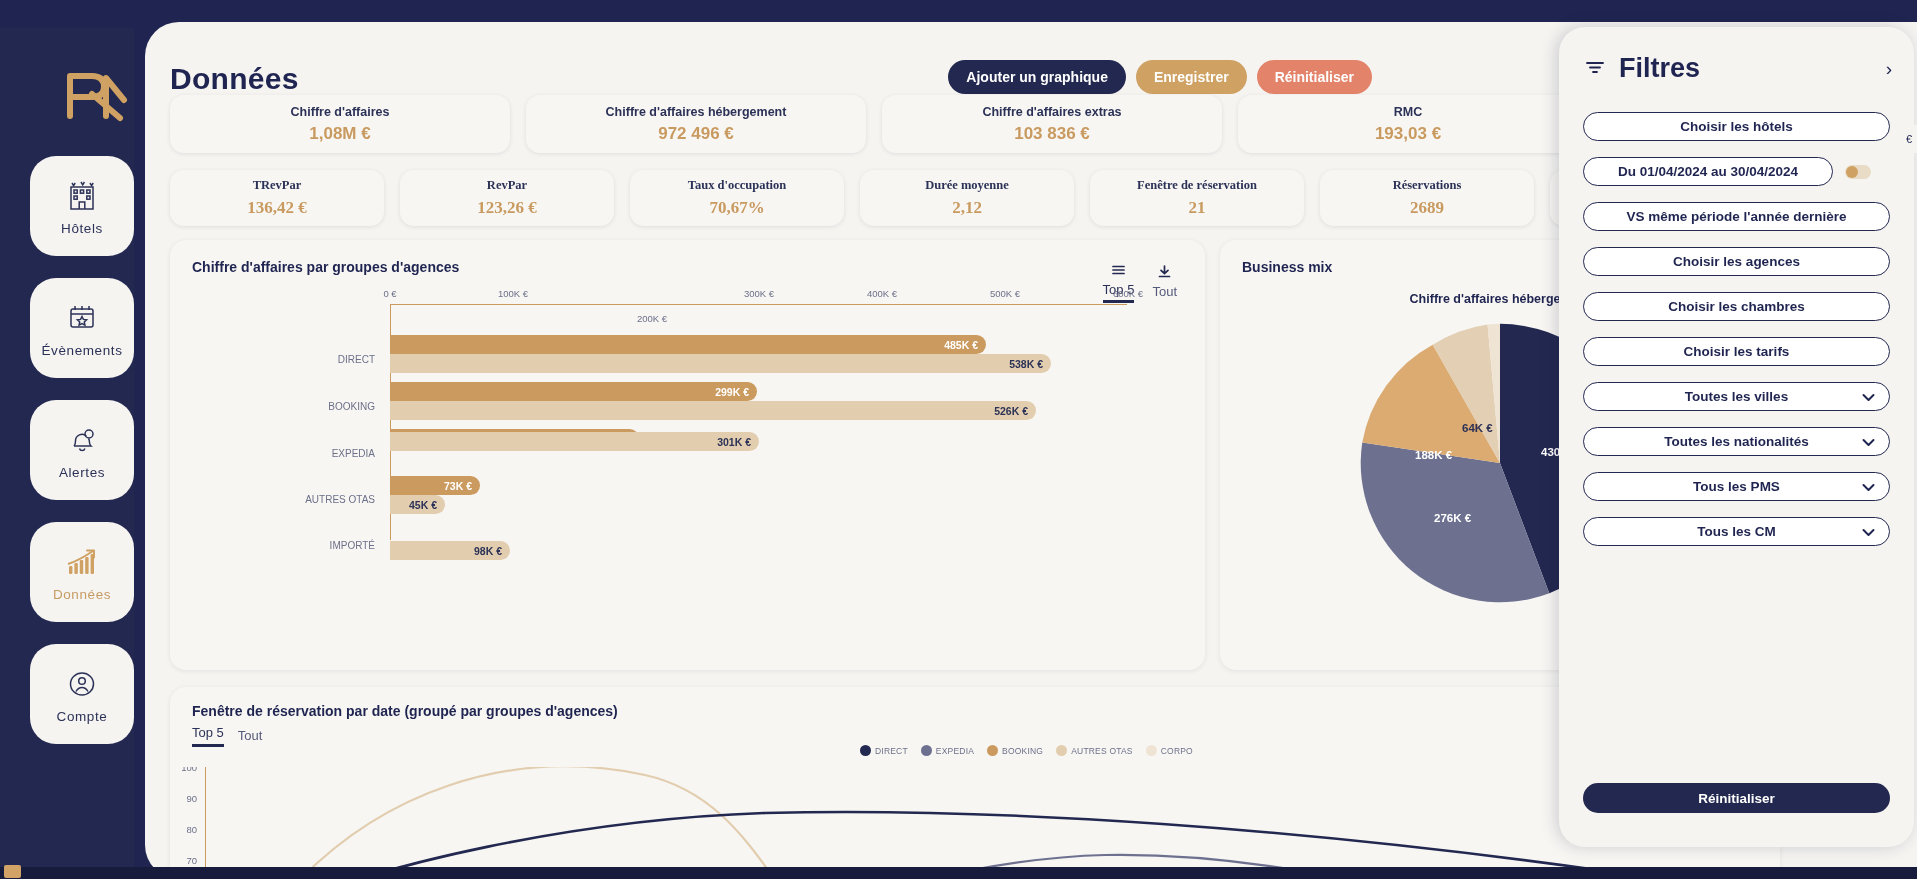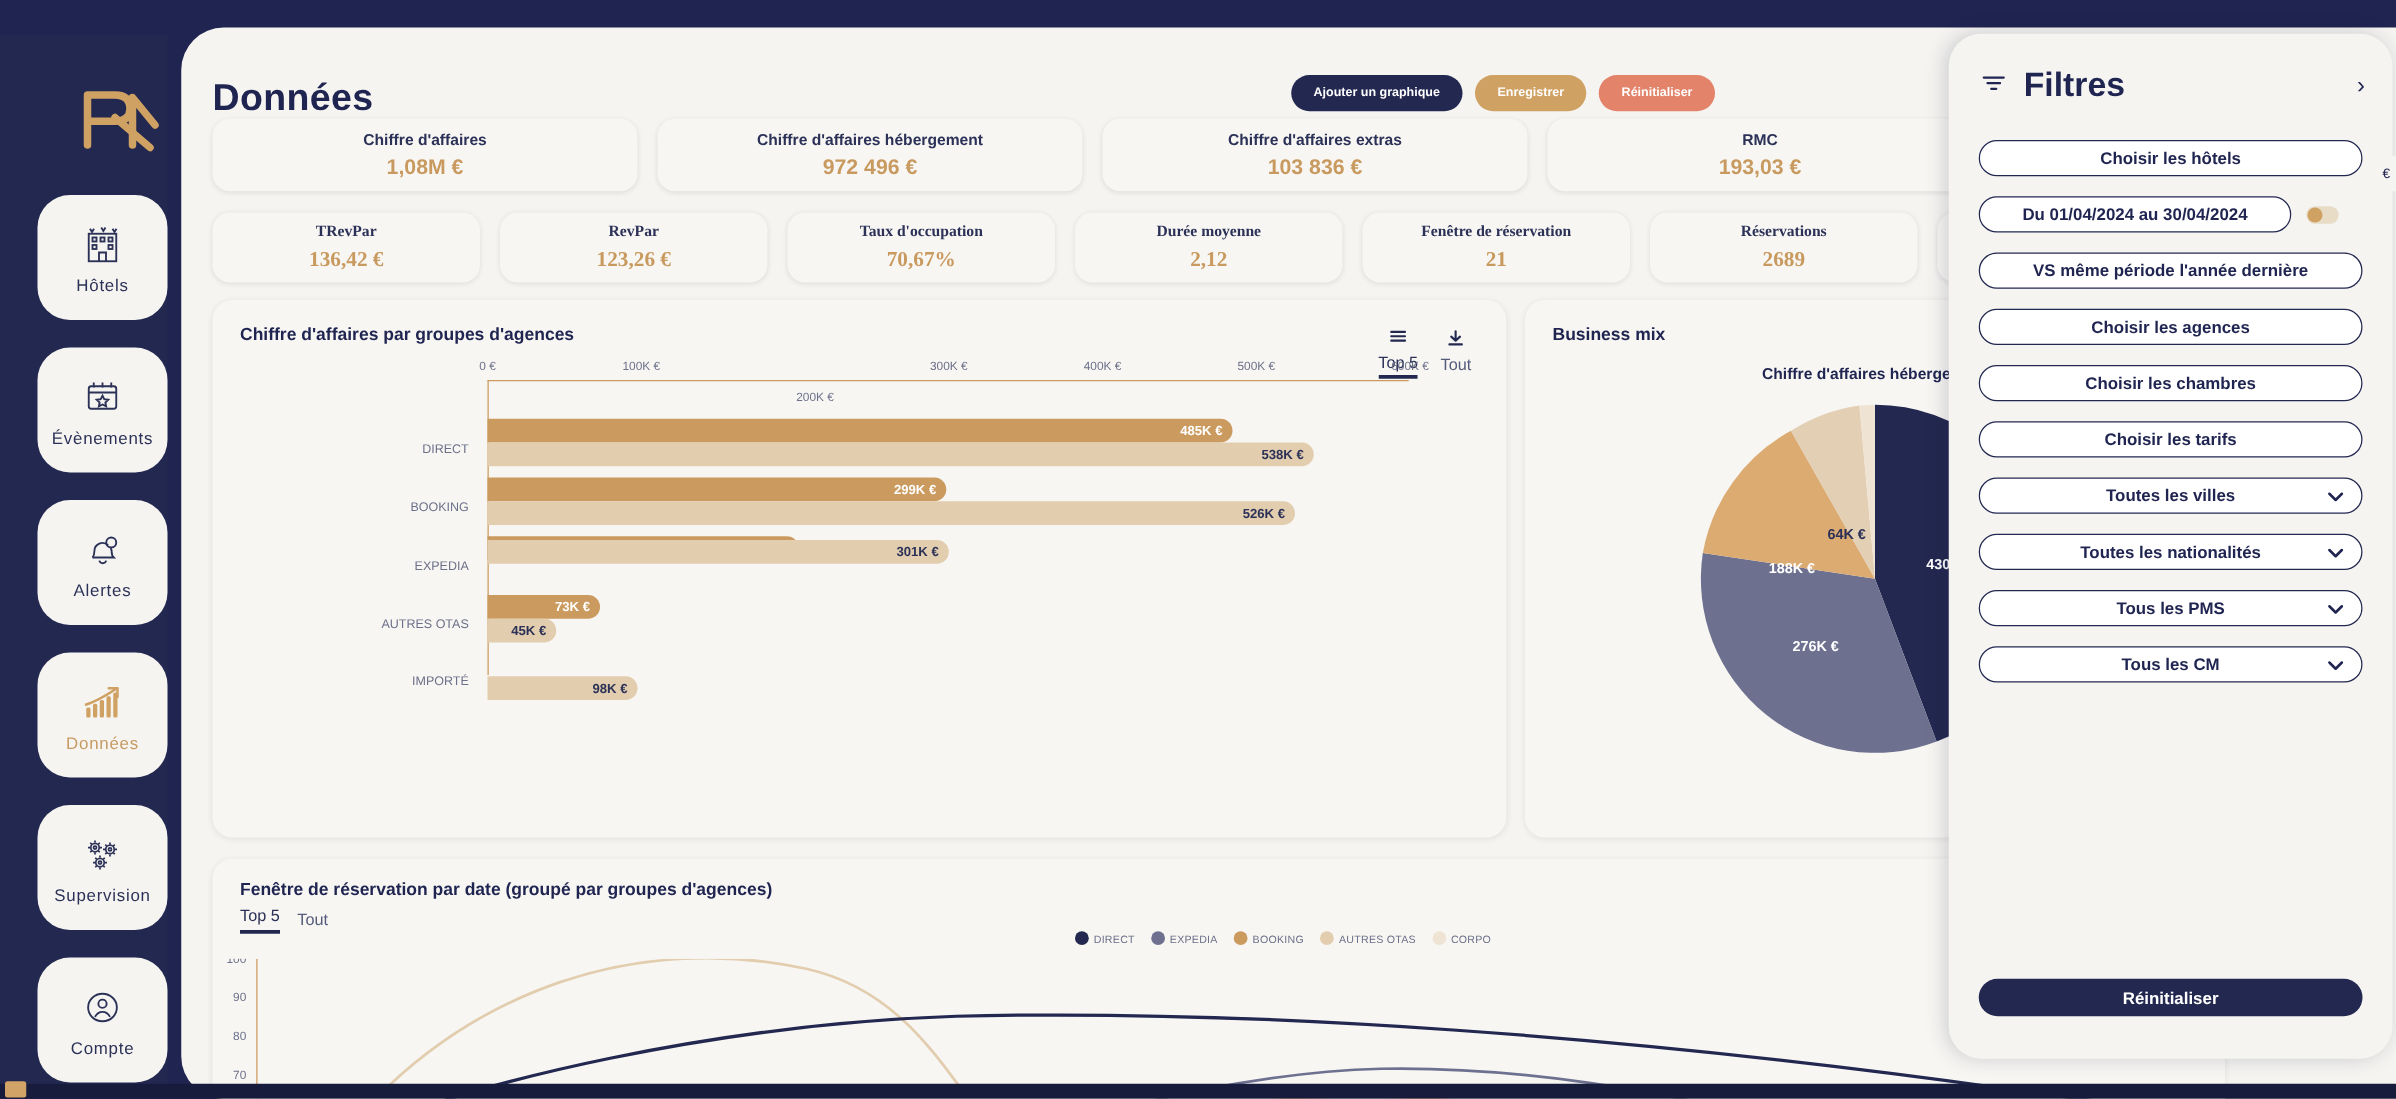--- a/index.html
+++ b/index.html
@@ -42,21 +42,21 @@
   .page-title {
     position: absolute; left: 25px; top: 40px;
     font-size: 30px; font-weight: bold; color: #1f2450; letter-spacing: .3px;
   }
   .top-actions {
     position: absolute; right: 545px; top: 38px;
     display: flex; gap: 10px; align-items: center;
   }
   .btn {
     border: none; border-radius: 22px; padding: 9px 18px;
-    font-size: 10px; font-weight: bold; cursor: pointer; color: #fff;
+    font-size: 14px; font-weight: bold; cursor: pointer; color: #fff;
     font-family: "Liberation Sans", sans-serif; white-space: nowrap;
   }
   .btn-dark { background: #232850; }
   .btn-gold { background: #cfa163; }
   .btn-coral { background: #e3836a; }
 
   
   .kpi-row1 { position: absolute; left: 25px; top: 73px; display: flex; gap: 16px; }
   .kpi-row2 { position: absolute; left: 25px; top: 148px; display: flex; gap: 16px; font-family: Liberation Serif, serif; }
   .kpi {
@@ -252,36 +252,20 @@
             <rect x="21.2" y="10" width="3.4" height="17" rx="1.2"></rect>
             <rect x="26.6" y="7" width="3.4" height="20" rx="1.2"></rect>
           </g>
           <path d="M4 17 Q14 14 29 4" stroke="#cfa163" stroke-width="2" fill="none"></path>
           <path d="M23 3.5 h7 v7" stroke="#cfa163" stroke-width="2" fill="none" stroke-linecap="round" stroke-linejoin="round"></path>
         </svg>
       </span>
       <span class="lbl">Données</span>
     </div>
 
-    <div class="nav-item">
-      <span class="ic">
-        <svg width="34" height="30" viewBox="0 0 34 30" fill="none" stroke="#2c3257" stroke-width="1.4">
-          <circle cx="11" cy="9" r="3.4"></circle>
-            <circle cx="11" cy="9" r="1.2"></circle>
-          <path d="M11 3.4 v1.6 M11 13 v1.6 M5.4 9 h1.6 M15 9 h1.6 M7.2 5.2 l1.1 1.1 M13.7 11.7 l1.1 1.1 M14.8 5.2 l-1.1 1.1 M8.3 11.7 l-1.1 1.1"></path>
-          <circle cx="23" cy="10.5" r="3.4"></circle>
-            <circle cx="23" cy="10.5" r="1.2"></circle>
-          <path d="M23 4.9 v1.6 M23 14.5 v1.6 M17.4 10.5 h1.6 M27 10.5 h1.6 M19.2 6.7 l1.1 1.1 M25.7 13.2 l1.1 1.1 M26.8 6.7 l-1.1 1.1 M20.3 13.2 l-1.1 1.1"></path>
-          <circle cx="15" cy="21" r="3.4"></circle>
-            <circle cx="15" cy="21" r="1.2"></circle>
-          <path d="M15 15.4 v1.6 M15 25 v1.6 M9.4 21 h1.6 M19 21 h1.6 M11.2 17.2 l1.1 1.1 M17.7 23.7 l1.1 1.1 M18.8 17.2 l-1.1 1.1 M12.3 23.7 l-1.1 1.1"></path>
-        </svg>
-      </span>
-      <span class="lbl">Supervision</span>
-    </div>
 
     <div class="nav-item">
       <span class="ic">
         <svg width="32" height="30" viewBox="0 0 32 30" fill="none" stroke="#2c3257" stroke-width="1.5">
           <ellipse cx="16" cy="15" rx="11.5" ry="11"></ellipse>
           <circle cx="16" cy="12" r="3.3"></circle>
           <path d="M10 22.5 q2.2-4 6-4 q3.8 0 6 4"></path>
         </svg>
       </span>
       <span class="lbl">Compte</span>

